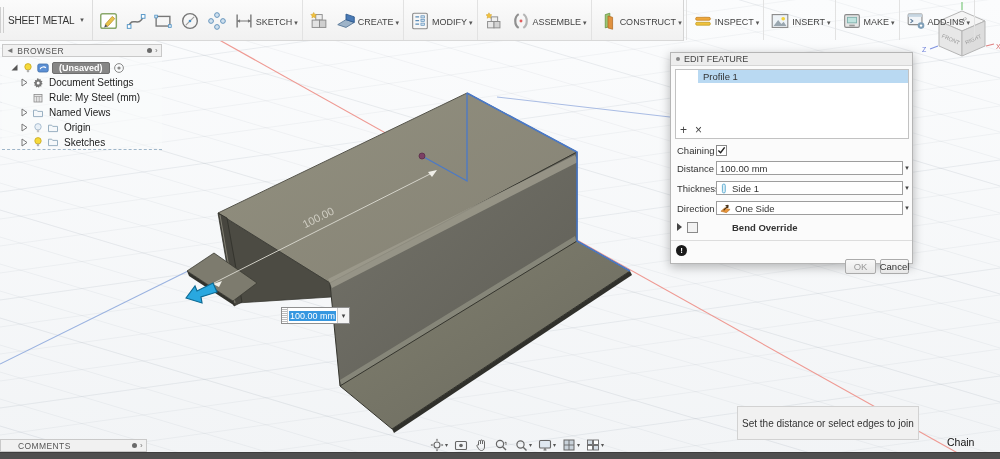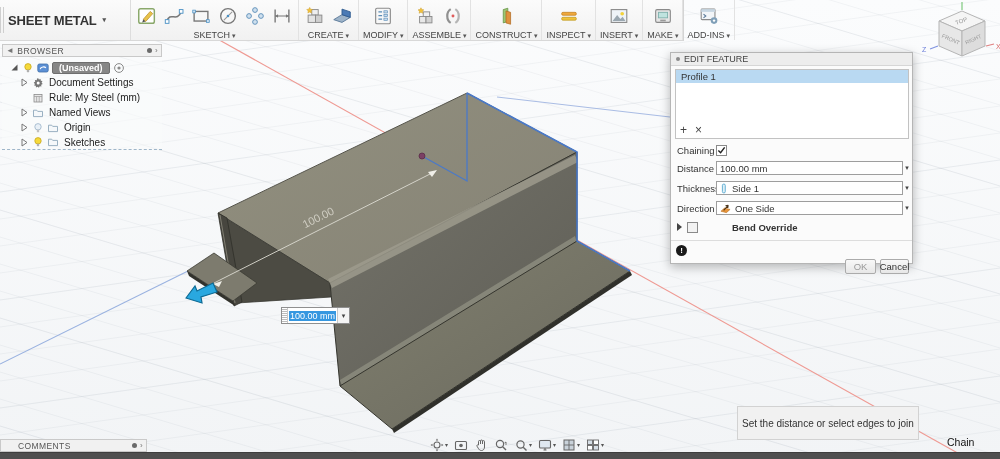--- a/index.html
+++ b/index.html
@@ -9,24 +9,24 @@
 
   
   #canvas-svg { position:absolute; left:0; top:0; }
 
   
   #toolbar { position:absolute; left:0; top:0; width:684px; height:41px;
     background:linear-gradient(#fbfbfb,#f1f1f1); border-bottom:1px solid #d8d8d8; border-right:1px solid #d4d4d4;
     display:flex; align-items:stretch; }
   #tb-grip { width:10px; display:flex; align-items:center; justify-content:center; gap:2px; }
   #tb-grip i { display:block; width:1px; height:26px; background:#cfcfcf; }
-  #env-switcher { display:flex; align-items:center; gap:4px; padding:0 24px 0 4px; cursor:default;
-    font-size:13px; font-weight:bold; color:#333; letter-spacing:-0.2px; white-space:nowrap; border-right:1px solid #ddd; }
+  #env-switcher { display:flex; align-items:center; gap:4px; padding:0 8px 0 4px; cursor:default;
+    font-size:10px; font-weight:normal; color:#333; letter-spacing:-0.2px; white-space:nowrap; border-right:1px solid #ddd; }
   .caret::after { content:"▾"; font-size:7px; color:#555; margin-left:2px; }
-  .tb-group { display:flex; flex-direction:column; align-items:center; justify-content:center; border-right:1px solid #e2e2e2; padding:2px 4px 0 4px; }
+  .tb-group { display:flex; flex-direction:row; align-items:center; justify-content:center; border-right:1px solid #e2e2e2; padding:2px 4px 0 4px; }
   .tb-icons { display:flex; gap:3px; height:26px; align-items:center; }
   .tb-icon { width:24px; height:24px; display:flex; align-items:center; justify-content:center; border-radius:2px; }
   .tb-icon svg { width:22px; height:22px; }
   .tb-label { font-size:9px; color:#444; margin-top:1px; white-space:nowrap; }
 
   
   #browser { position:absolute; left:2px; top:44px; width:160px; }
   .panel-header { height:13px; background:#f1f1f1; border:1px solid #c9c9c9; display:flex; align-items:center;
     font-size:8.5px; color:#555; letter-spacing:0.4px; padding:0 3px; }
   .panel-header .ph-title { flex:1; margin-left:3px; }
@@ -43,21 +43,21 @@
   .br-label { padding:0 2px; }
   .br-label.selected { background:#868686; border:1px solid #6e6e6e; border-radius:2px; color:#fff; font-weight:bold; font-size:9px; padding:0 6px; }
   .br-row.dashed { border-bottom:1px dashed #9fb6c9; }
 
   
   #dialog { position:absolute; left:670px; top:52px; width:243px; height:212px; background:#fbfbfb;
     border:1px solid #b5b5b5; box-shadow:0 3px 10px rgba(0,0,0,0.28); font-size:9.5px; color:#333; }
   #dlg-title { height:13px; background:#ededed; border-bottom:1px solid #d6d6d6; display:flex; align-items:center; gap:4px; padding:0 5px; font-size:9px; color:#444; }
   #dlg-title .t-dot { width:4px; height:4px; border-radius:50%; background:#8a8a8a; }
   #dlg-list { position:absolute; left:4px; top:16px; width:234px; height:70px; background:#fff; border:1px solid #c2c2c2; }
-  .profile-row { height:13px; background:#b9d9f2; display:flex; align-items:center; padding:0 5px; font-size:9.5px; }
+  .profile-row { height:13px; background:#b9d9f2; display:flex; align-items:center; padding:0 5px; font-size:9.5px;margin-left:22px; }
   .list-btns { position:absolute; left:4px; bottom:2px; display:flex; gap:8px; }
   .list-btn { font-size:12px; color:#444; line-height:12px; cursor:default; }
   .dlg-row { position:absolute; left:0; width:100%; height:14px; display:flex; align-items:center; }
   .dlg-label { position:absolute; left:6px; }
   .dlg-field { position:absolute; left:45px; width:187px; height:14px; background:#fff; border:1px solid #9e9e9e;
     display:flex; align-items:center; gap:4px; padding:0 3px; font-size:9.5px; }
   .dd-caret { position:absolute; left:231px; width:10px; text-align:center; font-size:7px; color:#444; }
   .checkbox { width:11px; height:11px; background:#fff; border:1px solid #8a8a8a; display:flex; align-items:center; justify-content:center; }
   .dlg-divider { position:absolute; left:0px; top:187px; width:100%; border-top:1px solid #ddd; }
   .dlg-btn { position:absolute; top:206px; height:15px; background:linear-gradient(#f8f8f8,#e7e7e7); border:1px solid #ababab; border-radius:2px;

